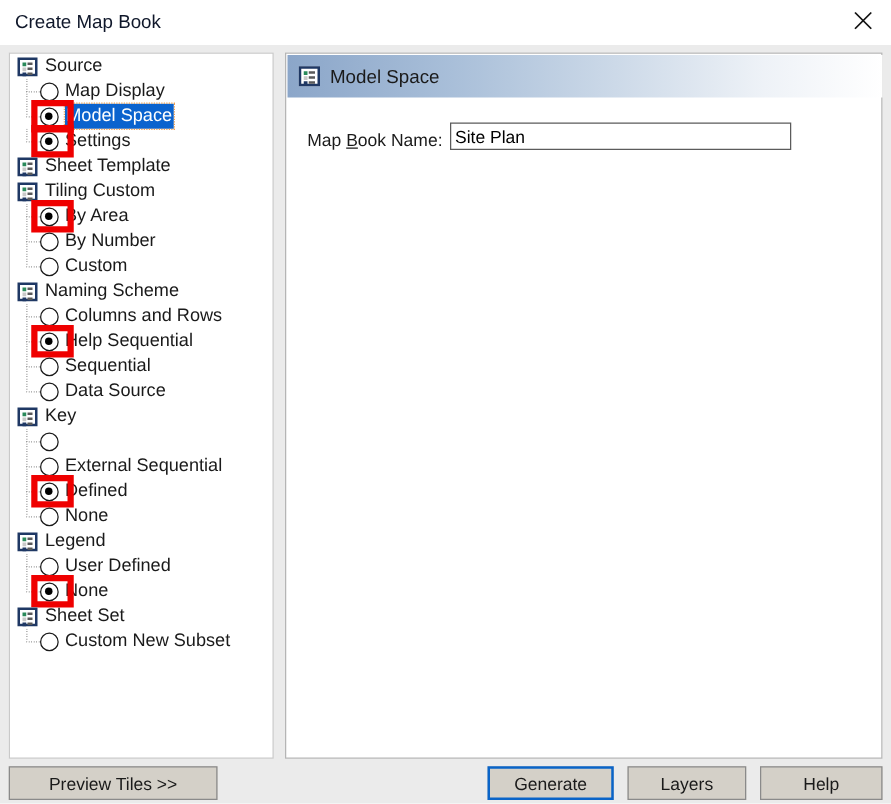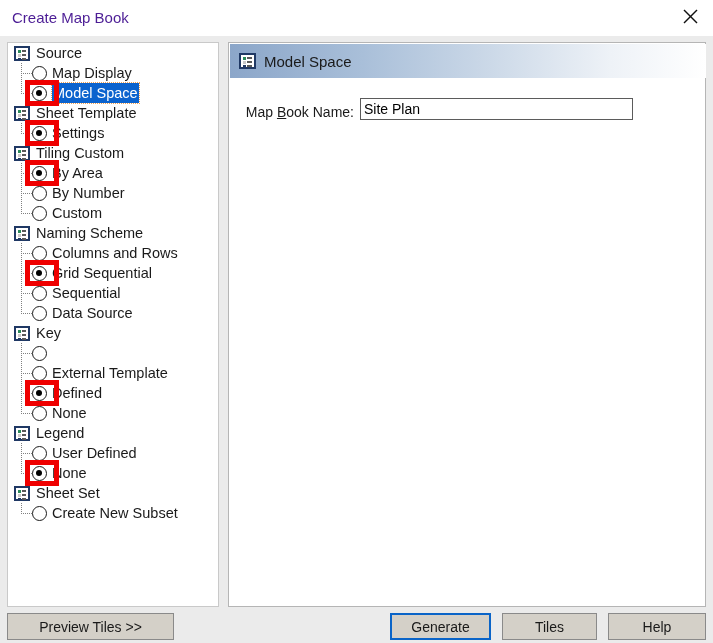--- a/index.html
+++ b/index.html
@@ -19,21 +19,21 @@
   #titlebar {
     position: absolute;
     left: 0; top: 0;
     width: 713px; height: 36px;
     background: #ffffff;
   }
   #title-text {
     position: absolute;
     left: 12px; top: 9px;
     font-size: 15px;
-    color: #4c1d95;
+    color: #0f172a;
     white-space: nowrap;
   }
   #close-btn {
     position: absolute;
     right: 0; top: 0;
     width: 46px; height: 32px;
     display: flex;
     align-items: center;
     justify-content: center;
     cursor: pointer;
@@ -278,49 +278,49 @@
       </div>
       <div class="tree-row child selected">
         <span class="connector">
           <span class="v half"></span>
           <span class="h"></span>
         </span>
         <span class="redbox"></span>
         <span class="radio checked"></span>
         <span class="tree-label">Model Space</span>
       </div>
-      <div class="tree-row group">
-        <span class="node-icon">
-          <i class="sq" style="top:2px;background:#2a8a5a;"></i>
-          <i class="bar" style="top:2px;"></i>
-          <i class="sq" style="top:6px;background:#c8c8c8;"></i>
-          <i class="bar" style="top:6px;"></i>
-          <i class="sq" style="top:10px;background:#1f3864;"></i>
-          <i class="bar" style="top:10px;"></i>
-        </span>
-        <span class="tree-label">Sheet Template</span>
-      </div>
       <div class="tree-row child">
         <span class="connector">
           <span class="v half"></span>
           <span class="h"></span>
         </span>
         <span class="redbox"></span>
         <span class="radio checked"></span>
         <span class="tree-label">Settings</span>
       </div>
       <div class="tree-row group">
         <span class="node-icon">
           <i class="sq" style="top:2px;background:#2a8a5a;"></i>
           <i class="bar" style="top:2px;"></i>
           <i class="sq" style="top:6px;background:#c8c8c8;"></i>
           <i class="bar" style="top:6px;"></i>
           <i class="sq" style="top:10px;background:#1f3864;"></i>
           <i class="bar" style="top:10px;"></i>
         </span>
+        <span class="tree-label">Sheet Template</span>
+      </div>
+      <div class="tree-row group">
+        <span class="node-icon">
+          <i class="sq" style="top:2px;background:#2a8a5a;"></i>
+          <i class="bar" style="top:2px;"></i>
+          <i class="sq" style="top:6px;background:#c8c8c8;"></i>
+          <i class="bar" style="top:6px;"></i>
+          <i class="sq" style="top:10px;background:#1f3864;"></i>
+          <i class="bar" style="top:10px;"></i>
+        </span>
         <span class="tree-label">Tiling Custom</span>
       </div>
       <div class="tree-row child">
         <span class="connector">
           <span class="v"></span>
           <span class="h"></span>
         </span>
         <span class="redbox"></span>
         <span class="radio checked"></span>
         <span class="tree-label">By Area</span>
@@ -360,21 +360,21 @@
         <span class="radio"></span>
         <span class="tree-label">Columns and Rows</span>
       </div>
       <div class="tree-row child">
         <span class="connector">
           <span class="v"></span>
           <span class="h"></span>
         </span>
         <span class="redbox"></span>
         <span class="radio checked"></span>
-        <span class="tree-label">Grid Sequential</span>
+        <span class="tree-label">Help Sequential</span>
       </div>
       <div class="tree-row child">
         <span class="connector">
           <span class="v"></span>
           <span class="h"></span>
         </span>
         <span class="radio"></span>
         <span class="tree-label">Sequential</span>
       </div>
       <div class="tree-row child">
@@ -402,21 +402,21 @@
           <span class="h"></span>
         </span>
         <span class="radio"></span>
       </div>
       <div class="tree-row child">
         <span class="connector">
           <span class="v"></span>
           <span class="h"></span>
         </span>
         <span class="radio"></span>
-        <span class="tree-label">External Template</span>
+        <span class="tree-label">External Sequential</span>
       </div>
       <div class="tree-row child">
         <span class="connector">
           <span class="v"></span>
           <span class="h"></span>
         </span>
         <span class="redbox"></span>
         <span class="radio checked"></span>
         <span class="tree-label">Defined</span>
       </div>
@@ -466,21 +466,21 @@
           <i class="bar" style="top:10px;"></i>
         </span>
         <span class="tree-label">Sheet Set</span>
       </div>
       <div class="tree-row child">
         <span class="connector">
           <span class="v half"></span>
           <span class="h"></span>
         </span>
         <span class="radio"></span>
-        <span class="tree-label">Create New Subset</span>
+        <span class="tree-label">Custom New Subset</span>
       </div>
     </div>
 
   <div id="content-panel">
     <div id="panel-header">
       <span class="node-icon">
         <i class="sq" style="top:2px;background:#2a8a5a;"></i>
         <i class="bar" style="top:2px;"></i>
         <i class="sq" style="top:6px;background:#c8c8c8;"></i>
         <i class="bar" style="top:6px;"></i>
@@ -491,16 +491,16 @@
     </div>
 
     <div id="field-row">
       <span id="field-label"><span>Map </span><u>B</u><span>ook Name:</span></span>
       <input id="mapbook-name-input" type="text" value="Site Plan" style="">
     </div>
   </div>
 
   <div class="btn" id="btn-preview">Preview Tiles &gt;&gt;</div>
   <div class="btn" id="btn-generate">Generate</div>
-  <div class="btn" id="btn-cancel">Tiles</div>
+  <div class="btn" id="btn-cancel">Layers</div>
   <div class="btn" id="btn-help">Help</div>
 
 </div>
 
 </body></html>

